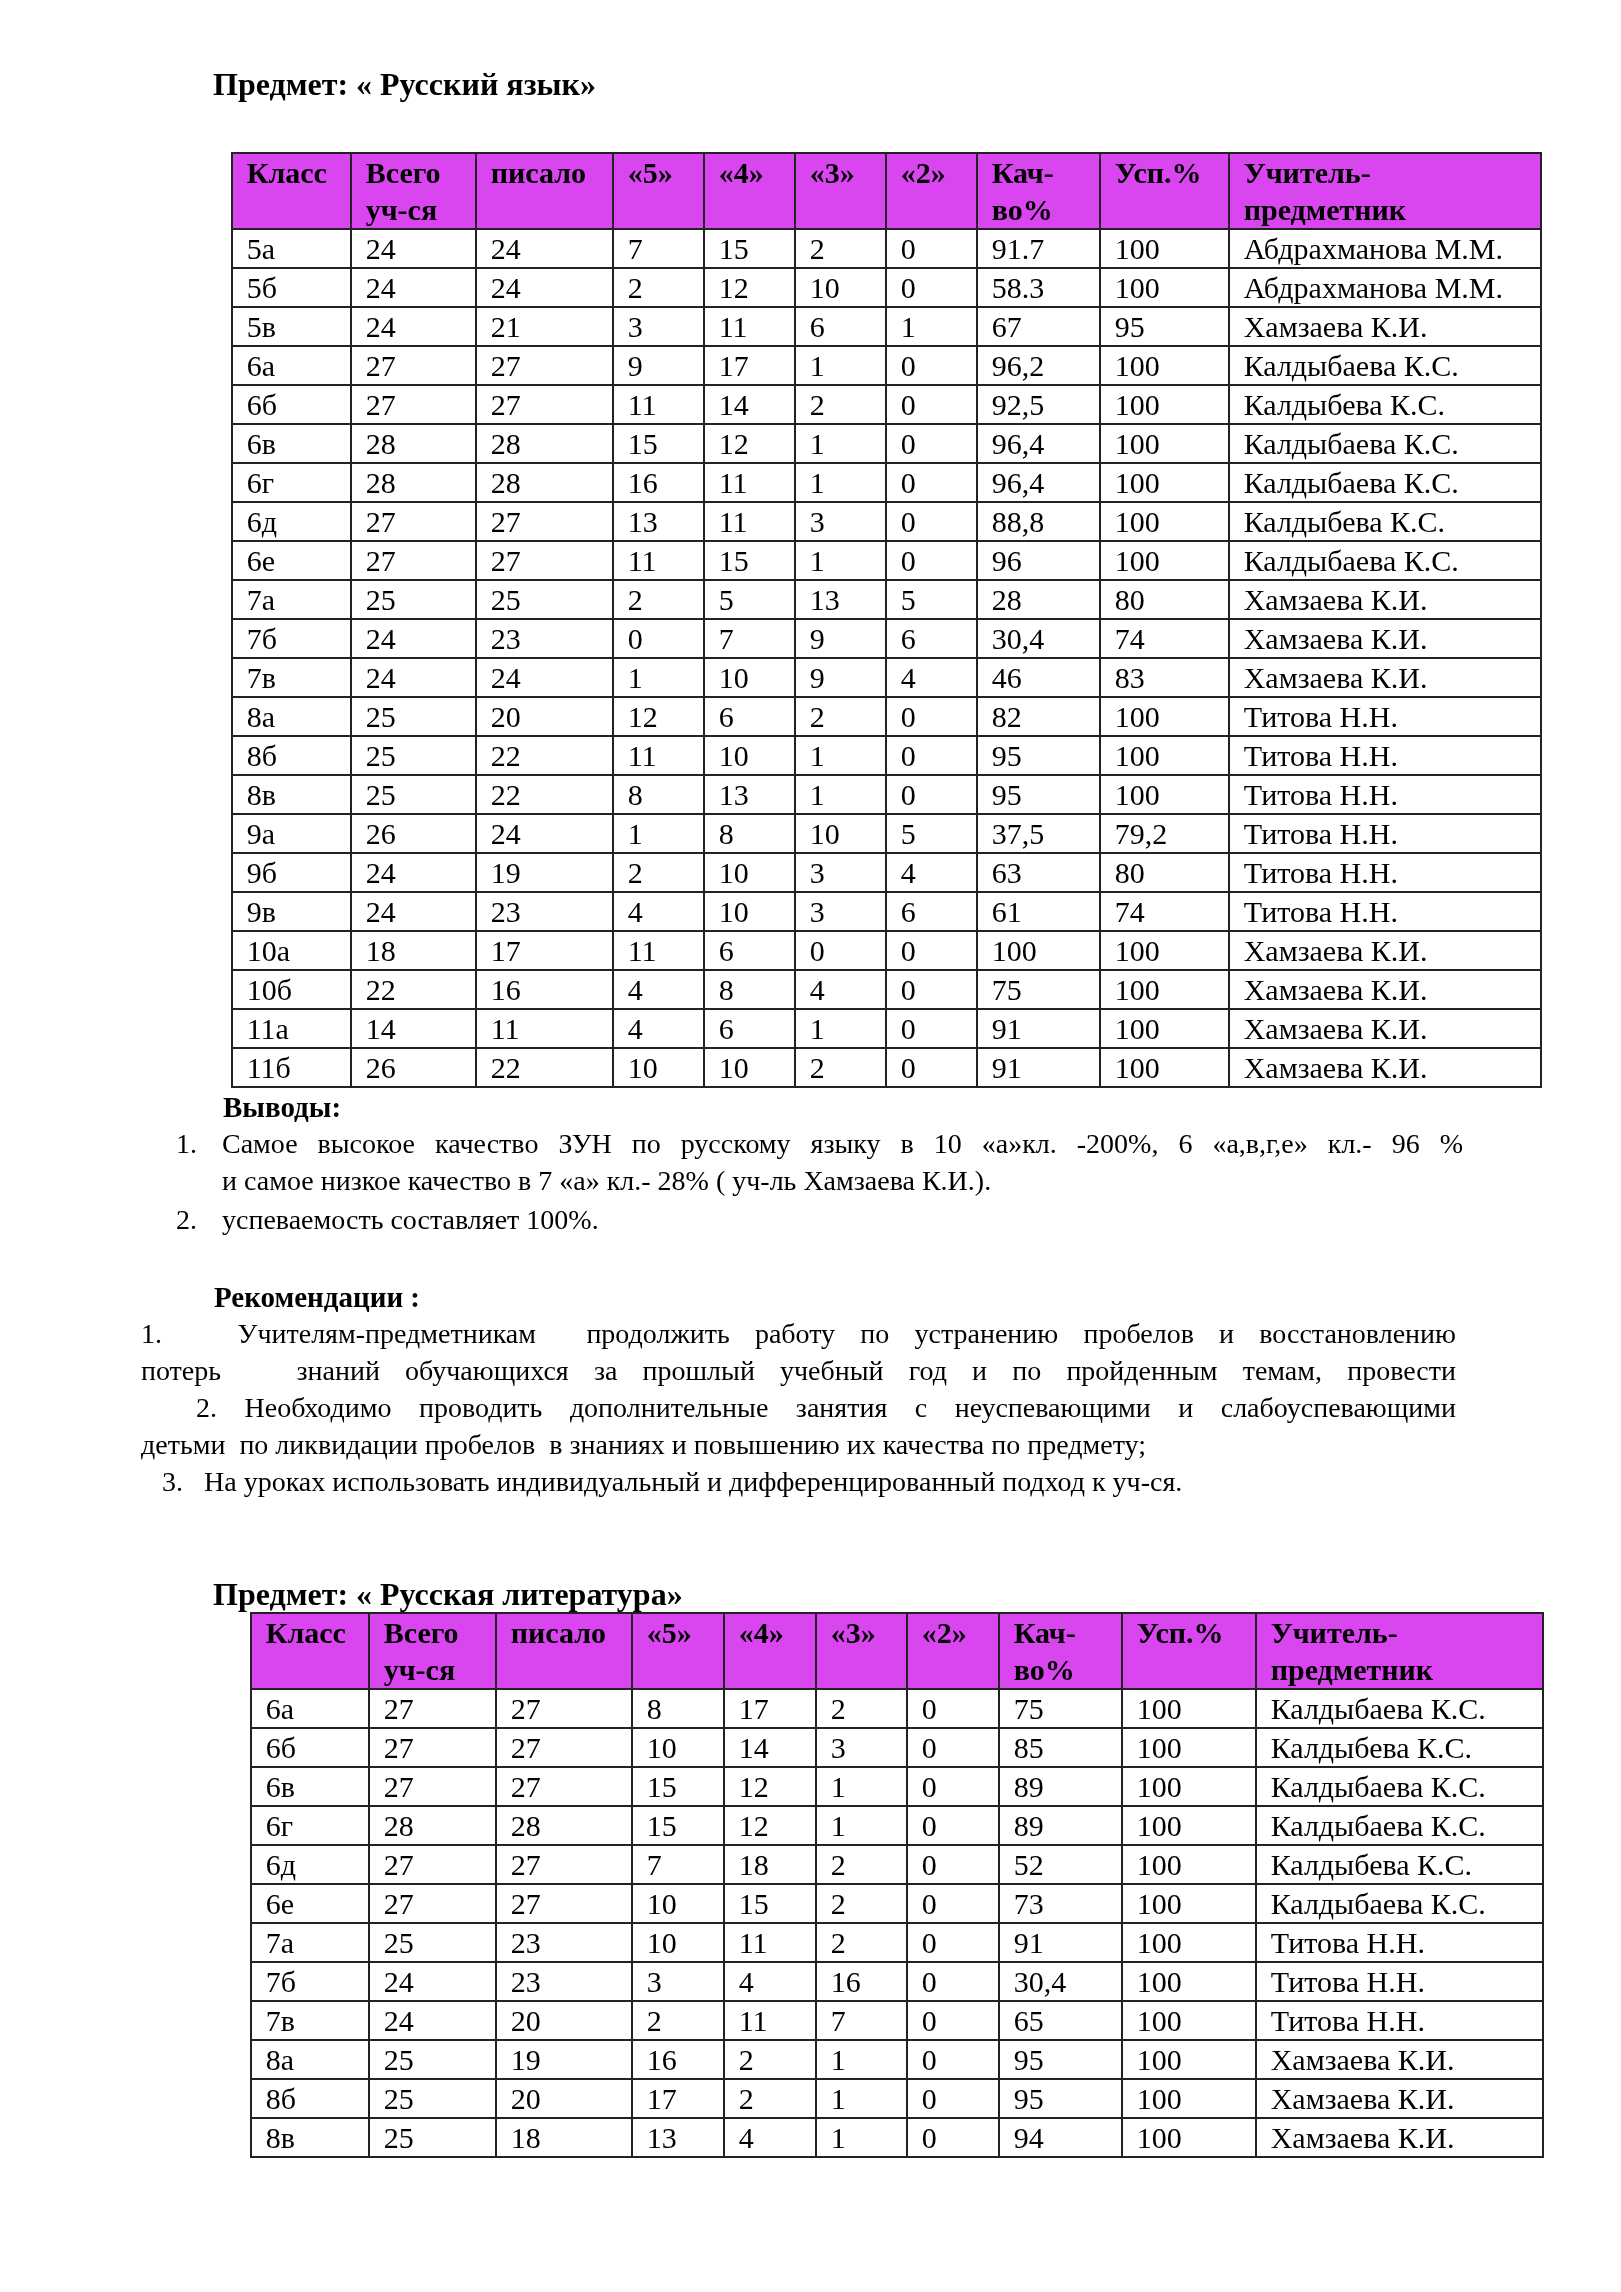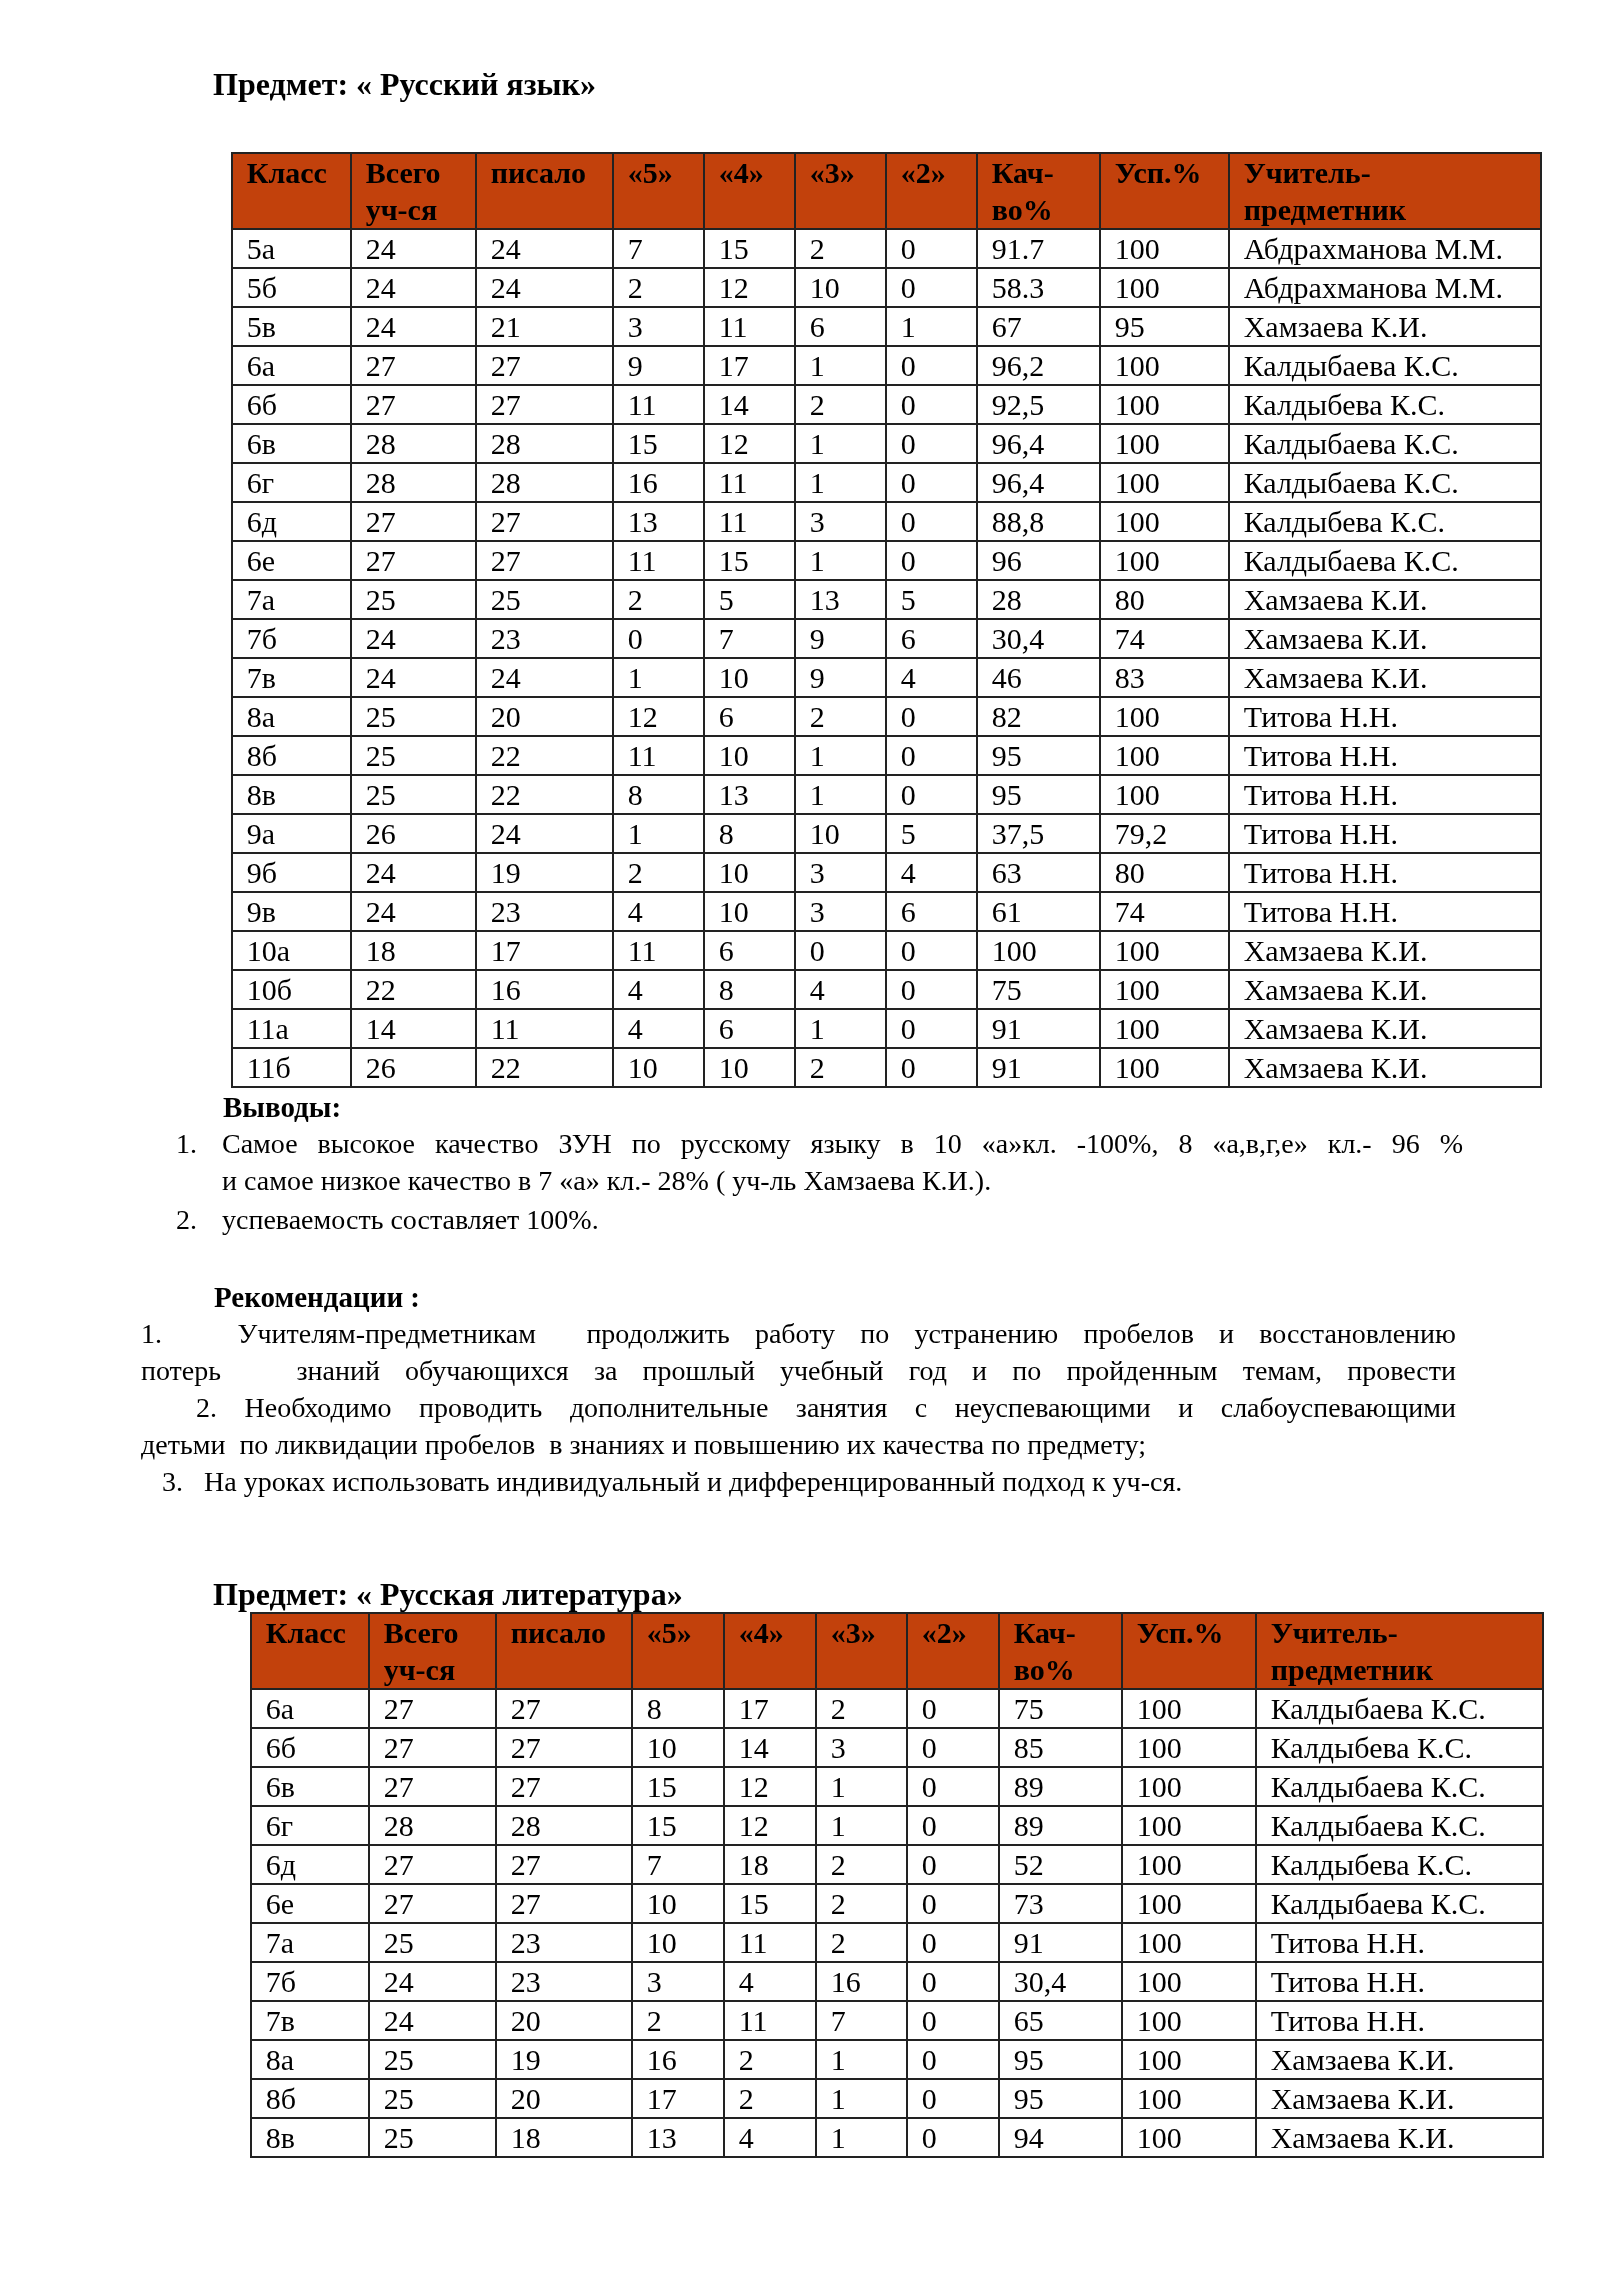--- a/index.html
+++ b/index.html
@@ -5,21 +5,21 @@
   html, body { margin: 0; padding: 0; background: #ffffff; }
   body { width: 1621px; height: 2293px; position: relative; overflow: hidden;
          font-family: "Liberation Serif", "DejaVu Serif", serif; color: #000; }
   .abs { position: absolute; }
   .title { font-weight: bold; font-size: 32px; line-height: 39px; white-space: nowrap; }
   table.grid { position: absolute; border-collapse: collapse; table-layout: fixed; }
   table.grid td, table.grid th {
     border: 2px solid #222; padding: 0 0 0 13.7px; text-align: left; vertical-align: top;
     font-size: 30px; line-height: 37px; white-space: nowrap; overflow: hidden;
   }
-  table.grid th { background: #c2410c; font-weight: bold; height: 74px; line-height: 37px; }
+  table.grid th { background: #d946ef; font-weight: bold; height: 74px; line-height: 37px; }
   table.grid td { height: 37px; }
   table.grid th span.l2 { display: block; }
   .hdr { font-weight: bold; font-size: 29px; line-height: 35px; white-space: nowrap; }
   .li { font-size: 28px; line-height: 37px; }
   .li .num { position: absolute; left: 0; top: 0; }
   .para { font-size: 28px; line-height: 37px; text-align: justify; }
   .jl { display: block; text-align: justify; text-align-last: justify; white-space: nowrap; }
 </style>
 </head>
 <body>
@@ -350,21 +350,21 @@
       </tr>
     </tbody>
 </table>
 
 <div class="abs hdr" style="left:223px; top:1090px;">Выводы:</div>
 
 <div class="abs" style="left:176px; top:1125px; width:1287px;">
   <div class="li" style="position:relative; height:76px;">
     <span class="num">1.</span>
     <div style="margin-left:46px;">
-      <span class="jl">Самое высокое качество ЗУН по русскому языку в  10 «а»кл. -100%, 8 «а,в,г,е» кл.- 96 %</span>
+      <span class="jl">Самое высокое качество ЗУН по русскому языку в  10 «а»кл. -200%, 6 «а,в,г,е» кл.- 96 %</span>
       <span style="display:block; white-space:nowrap;">и  самое низкое качество в 7 «а» кл.- 28% ( уч-ль Хамзаева К.И.).</span>
     </div>
   </div>
   <div class="li" style="position:relative; height:76px;">
     <span class="num">2.</span>
     <div style="margin-left:46px;">
       <span style="display:block; white-space:nowrap;">успеваемость  составляет 100%.</span>
     </div>
   </div>
 </div>

